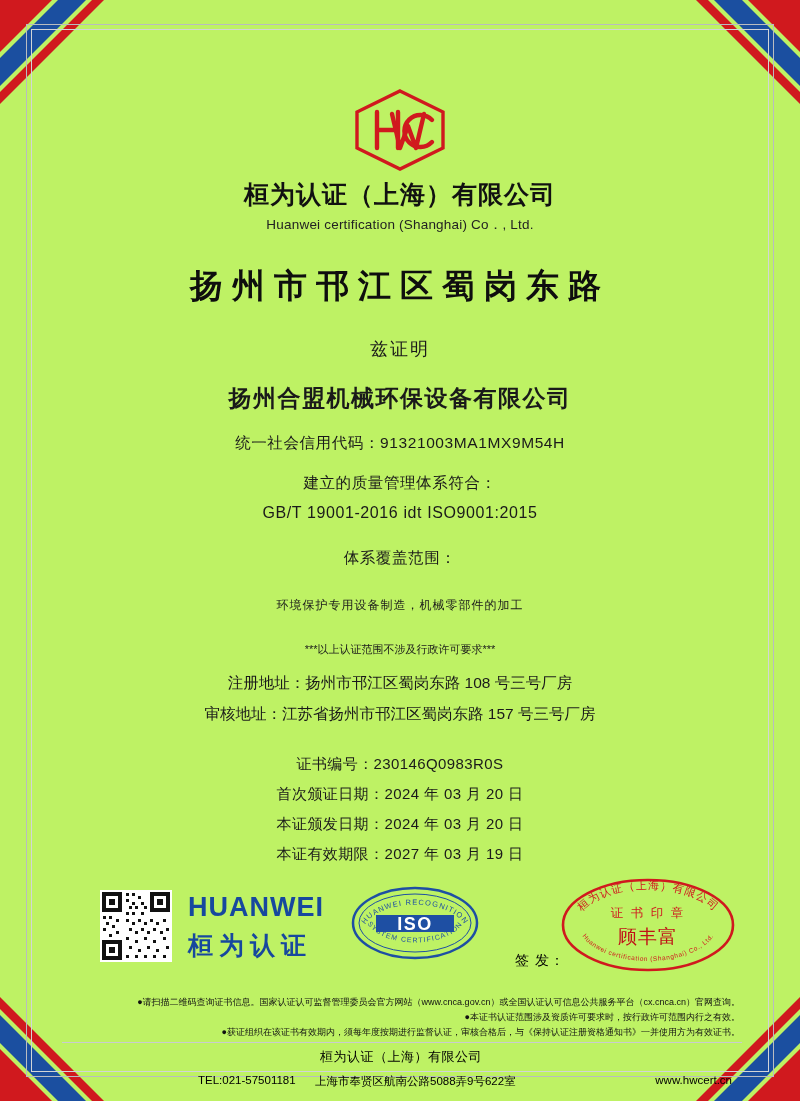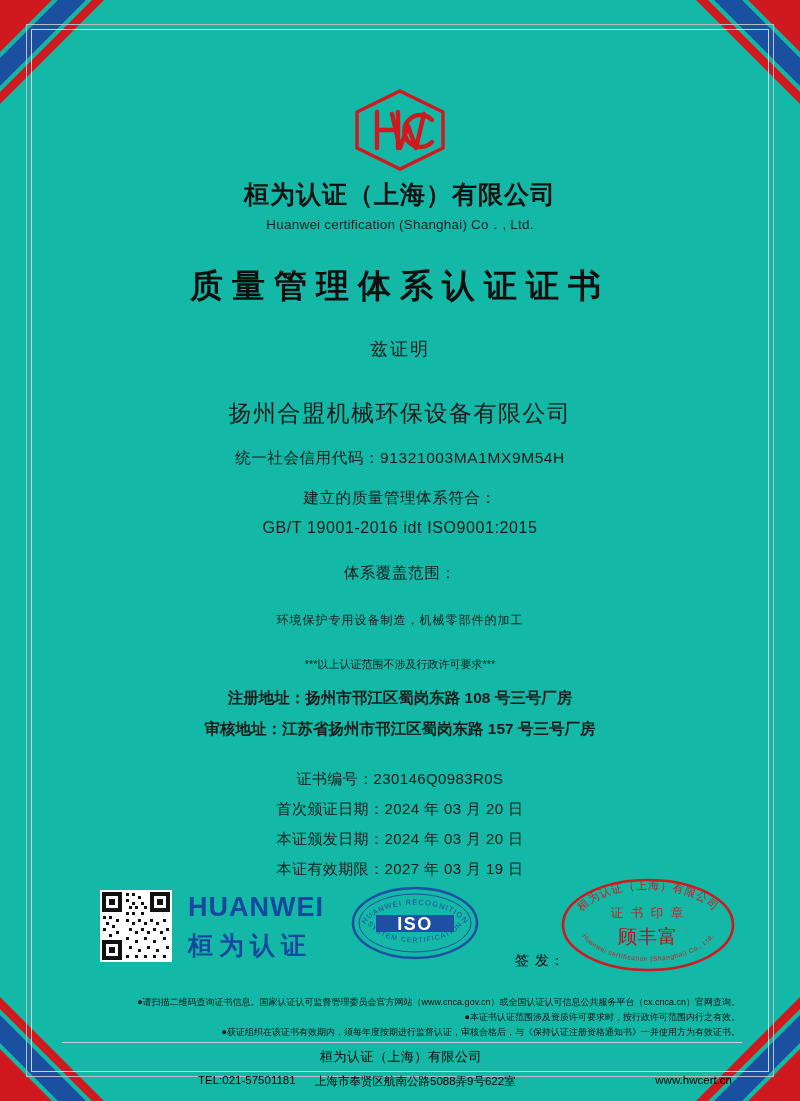--- a/index.html
+++ b/index.html
@@ -7,21 +7,21 @@
     padding: 0;
     background: #e8e8e8;
   }
   body {
     font-family: "Liberation Sans", sans-serif;
   }
   .page {
     position: relative;
     width: 800px;
     height: 1101px;
-    background: #14b8a6;
+    background: #bef264;
     overflow: hidden;
     margin: 0 auto;
   }
 
   
   .corner { position: absolute; width: 130px; height: 120px; overflow: hidden; }
   .corner svg { display: block; }
   .c-tl { top: 0; left: 0; }
   .c-tr { top: 0; right: 0; }
   .c-bl { bottom: 0; left: 0; }
@@ -72,22 +72,22 @@
   }
 
   .hereby {
     font-size: 18px;
     margin-top: 28px;
     letter-spacing: 2px;
   }
 
   .company {
     font-size: 23px;
-    font-weight: 400;
-    margin-top: 37px;
+    font-weight: 700;
+    margin-top: 22px;
     letter-spacing: 1.5px;
   }
 
   .line {
     font-size: 15.5px;
     margin-top: 19px;
     letter-spacing: 0.6px;
   }
   .line.std {
     font-size: 16px;
@@ -100,21 +100,20 @@
     letter-spacing: 1px;
   }
   .scope-note {
     font-size: 11px;
     margin-top: 28px;
     color: #1a1a1a;
   }
   .addr {
     font-size: 15.5px;
     margin-top: 16px;
-    font-weight: bold;
   }
   .addr.second { margin-top: 10px; }
 
   .meta {
     margin-top: 30px;
   }
   .meta .row {
     font-size: 15px;
     margin-top: 11px;
     letter-spacing: 0.4px;
@@ -235,21 +234,21 @@
         <polygon points="48,3 91,24 91,60 48,81 5,60 5,24" fill="none" stroke="#d0191e" stroke-width="3.4"></polygon>
         <path d="M25 24 L25 60 M25 42 L46 42 M46 24 L46 60" fill="none" stroke="#d0191e" stroke-width="4.4" stroke-linecap="round"></path>
         <path d="M40 26 L48 60 L56 38 L64 60 L72 26" fill="none" stroke="#d0191e" stroke-width="4.4" stroke-linejoin="round" stroke-linecap="round"></path>
         <path d="M80 32 A16 16 0 1 0 80 54" fill="none" stroke="#d0191e" stroke-width="4.4" stroke-linecap="round"></path>
       </svg>
     </div>
 
     <div class="org-cn">桓为认证（上海）有限公司</div>
     <div class="org-en">Huanwei certification (Shanghai) Co．, Ltd.</div>
 
-    <div class="cert-title">质量管理体系认证证书</div>
+    <div class="cert-title">扬州市邗江区蜀岗东路</div>
 
     <div class="hereby">兹证明</div>
 
     <div class="company">扬州合盟机械环保设备有限公司</div>
 
     <div class="line">统一社会信用代码：91321003MA1MX9M54H</div>
 
     <div class="line">建立的质量管理体系符合：</div>
     <div class="line std">GB/T 19001-2016 idt ISO9001:2015</div>
 

